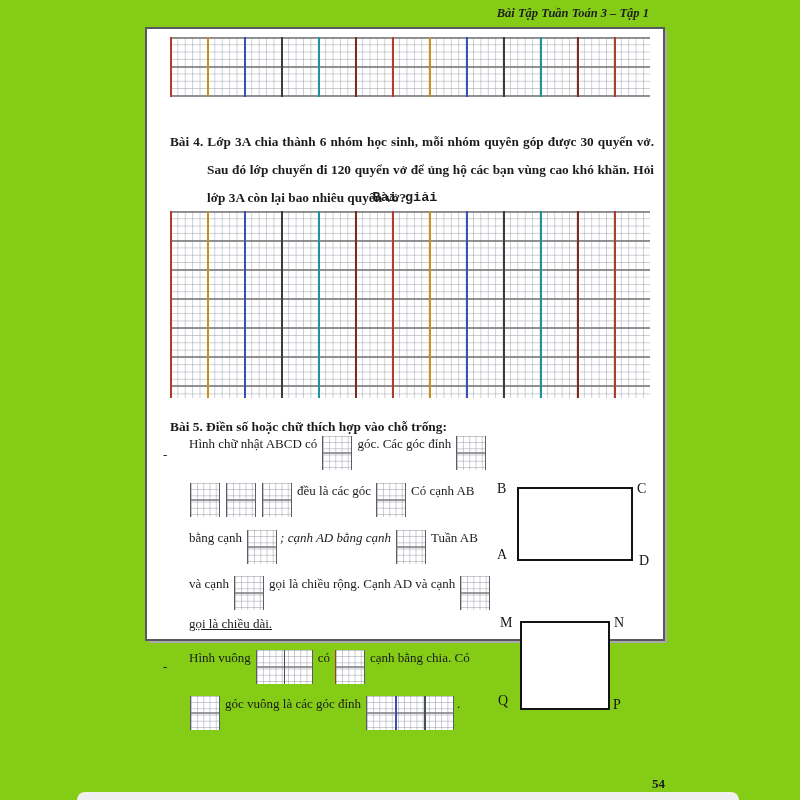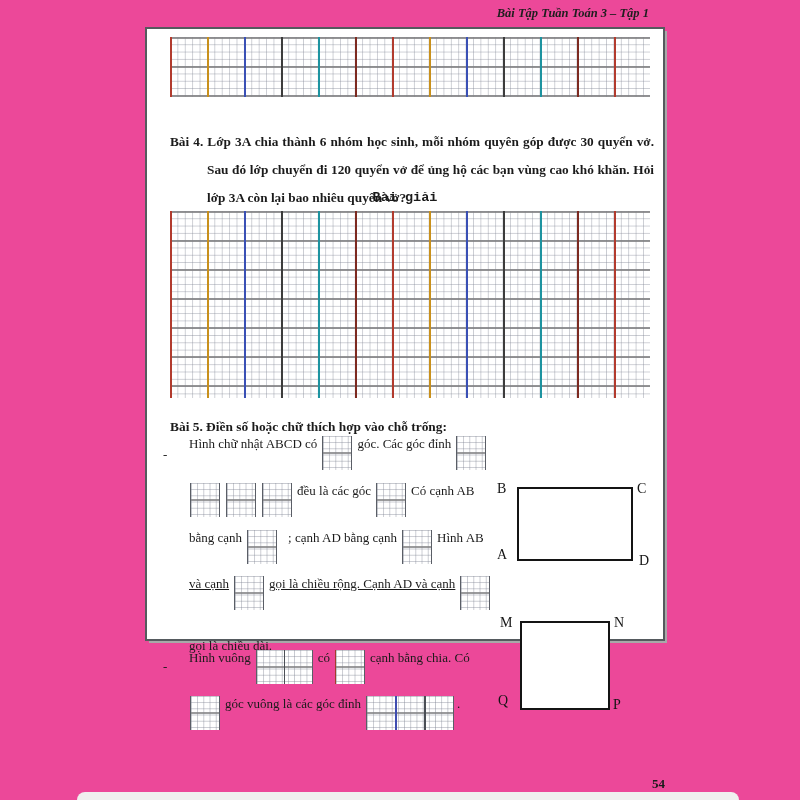--- a/index.html
+++ b/index.html
@@ -1,17 +1,17 @@
 <!DOCTYPE html>
 <html><head>
 <meta charset="utf-8">
 <style>
   html,body{margin:0;padding:0;background:#ffffff;}
   .sheet{
-    position:relative;width:800px;height:800px;background:#ec4899;overflow:hidden;
+    position:relative;width:800px;height:800px;background:#84cc16;overflow:hidden;
     font-family:"Liberation Serif","DejaVu Serif",serif;color:#1b1b1b;
   }
   .header-line{
     position:absolute;left:145px;top:6px;width:520px;box-sizing:border-box;
     padding-right:16px;text-align:right;font-size:12.5px;font-weight:bold;font-style:italic;color:#1e1e1e;
   }
   .frame{
     position:absolute;left:145px;top:27px;width:520px;height:614px;box-sizing:border-box;
     border:2px solid #555a5e;background:#ffffff;box-shadow:3px 3px 0 -1px #a9a9a9;
   }
@@ -126,33 +126,33 @@
       <span class="blank"></span>
       <span class="blank"></span>
       <span class="seg">đều là các góc</span>
       <span class="blank"></span>
       <span class="seg">Có cạnh AB</span>
     </div>
 
     <div class="fill-line" style="top:501px;">
       <span class="seg">bằng cạnh</span>
       <span class="blank"></span>
-      <span class="seg" style="margin-left:8px;">; cạnh AD bằng cạnh</span>
+      <span class="seg" style="margin-left:0;font-style:italic;">; cạnh AD bằng cạnh</span>
       <span class="blank"></span>
-      <span class="seg">Hình AB</span>
+      <span class="seg">Tuần AB</span>
     </div>
 
-    <div class="fill-line" style="top:547px;text-decoration:underline;">
+    <div class="fill-line" style="top:547px;">
       <span class="seg">và cạnh</span>
       <span class="blank"></span>
       <span class="seg">gọi là chiều rộng. Cạnh AD và cạnh</span>
       <span class="blank"></span>
     </div>
 
-    <div class="fill-line" style="top:609px;">
+    <div class="fill-line" style="top:587px;text-decoration:underline;">
       <span class="seg">gọi là chiều dài.</span>
     </div>
 
     <span class="bullet" style="top:630px;">-</span>
     <div class="fill-line" style="top:621px;">
       <span class="seg">Hình vuông</span>
       <span class="blank w57"></span>
       <span class="seg">có</span>
       <span class="blank redge"></span>
       <span class="seg">cạnh bằng chia. Có</span>

